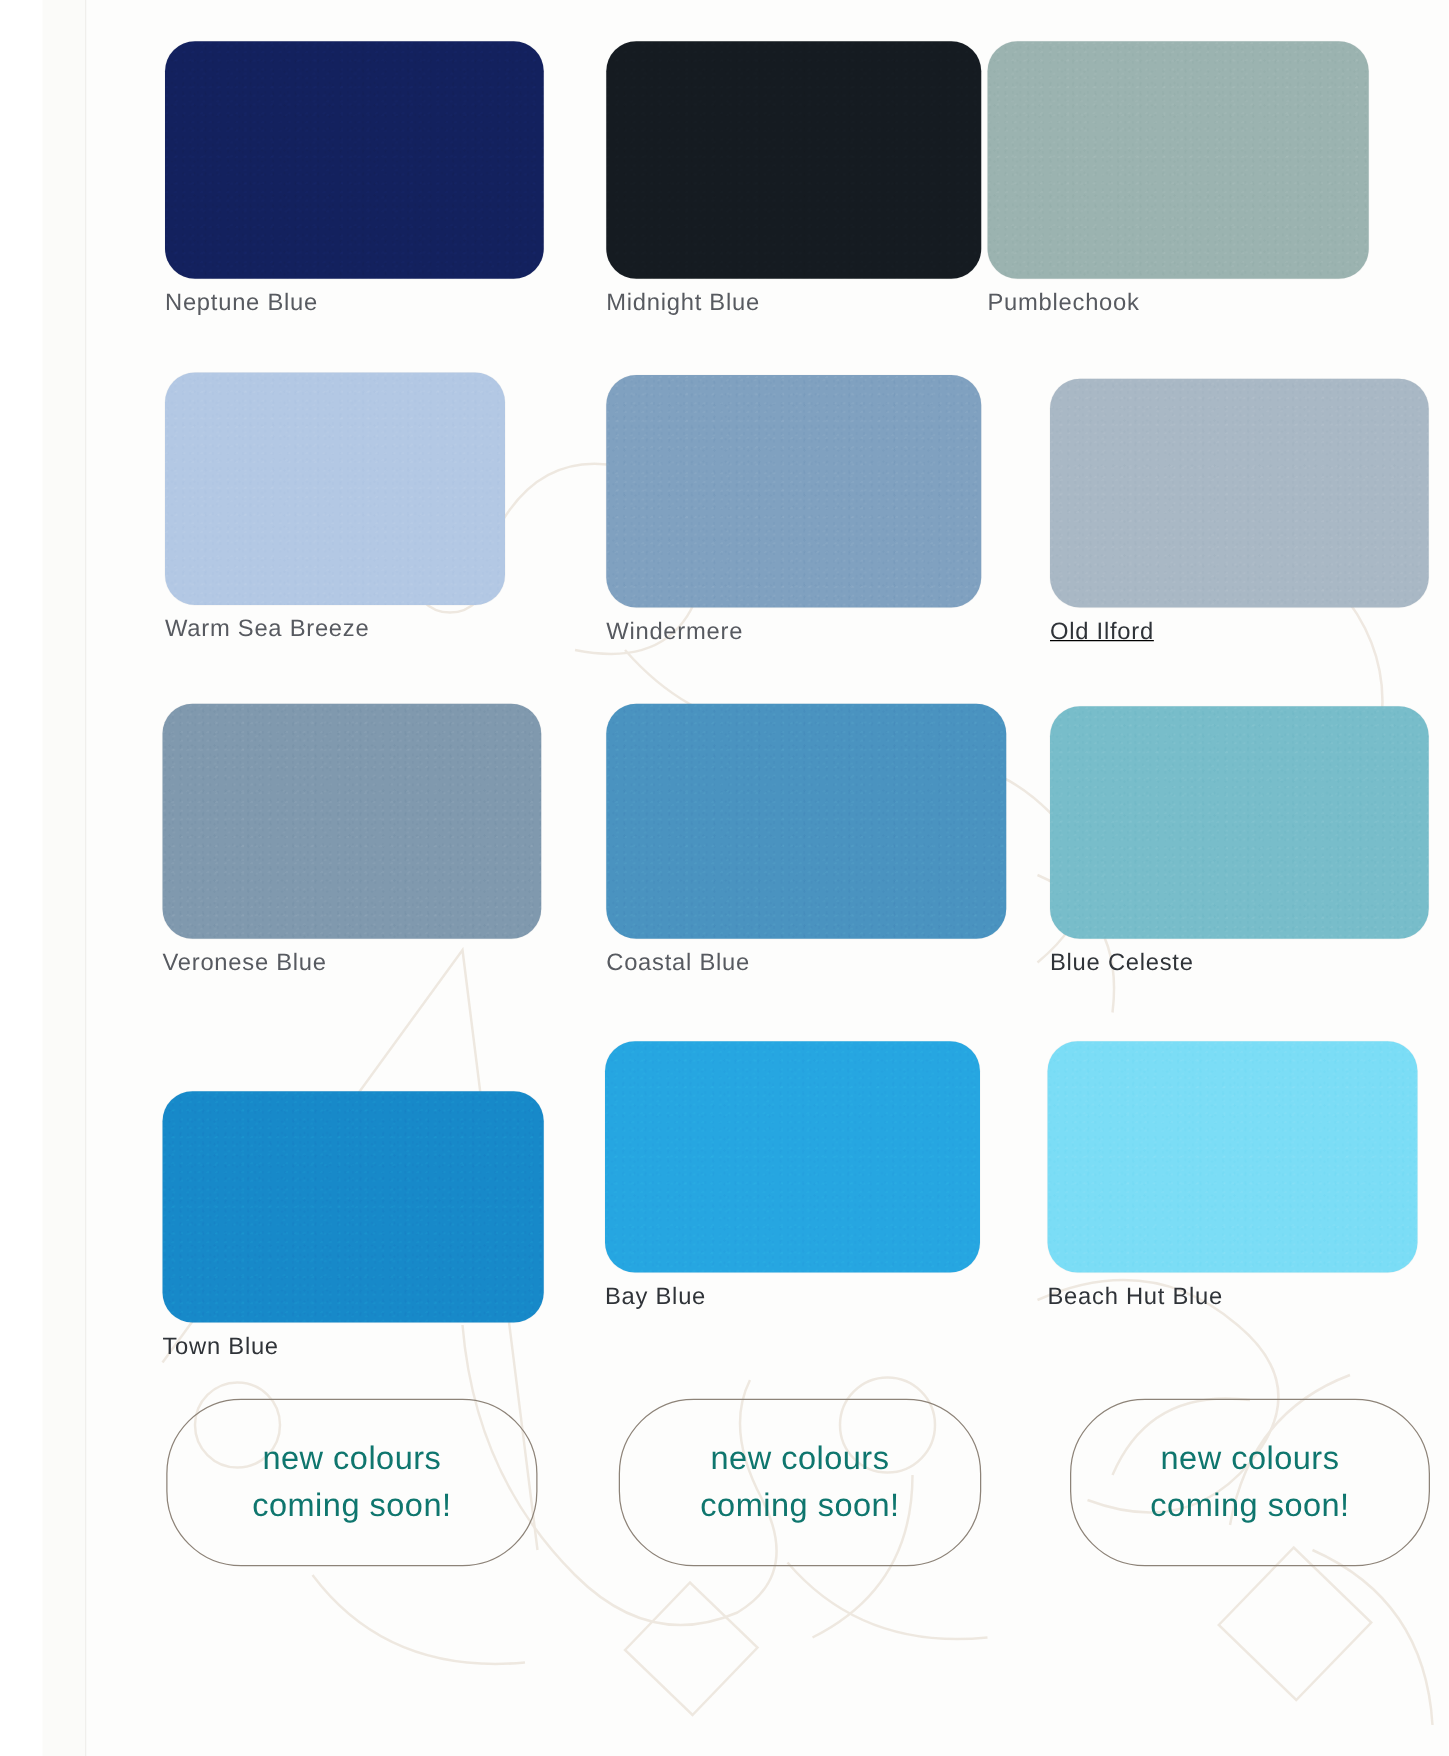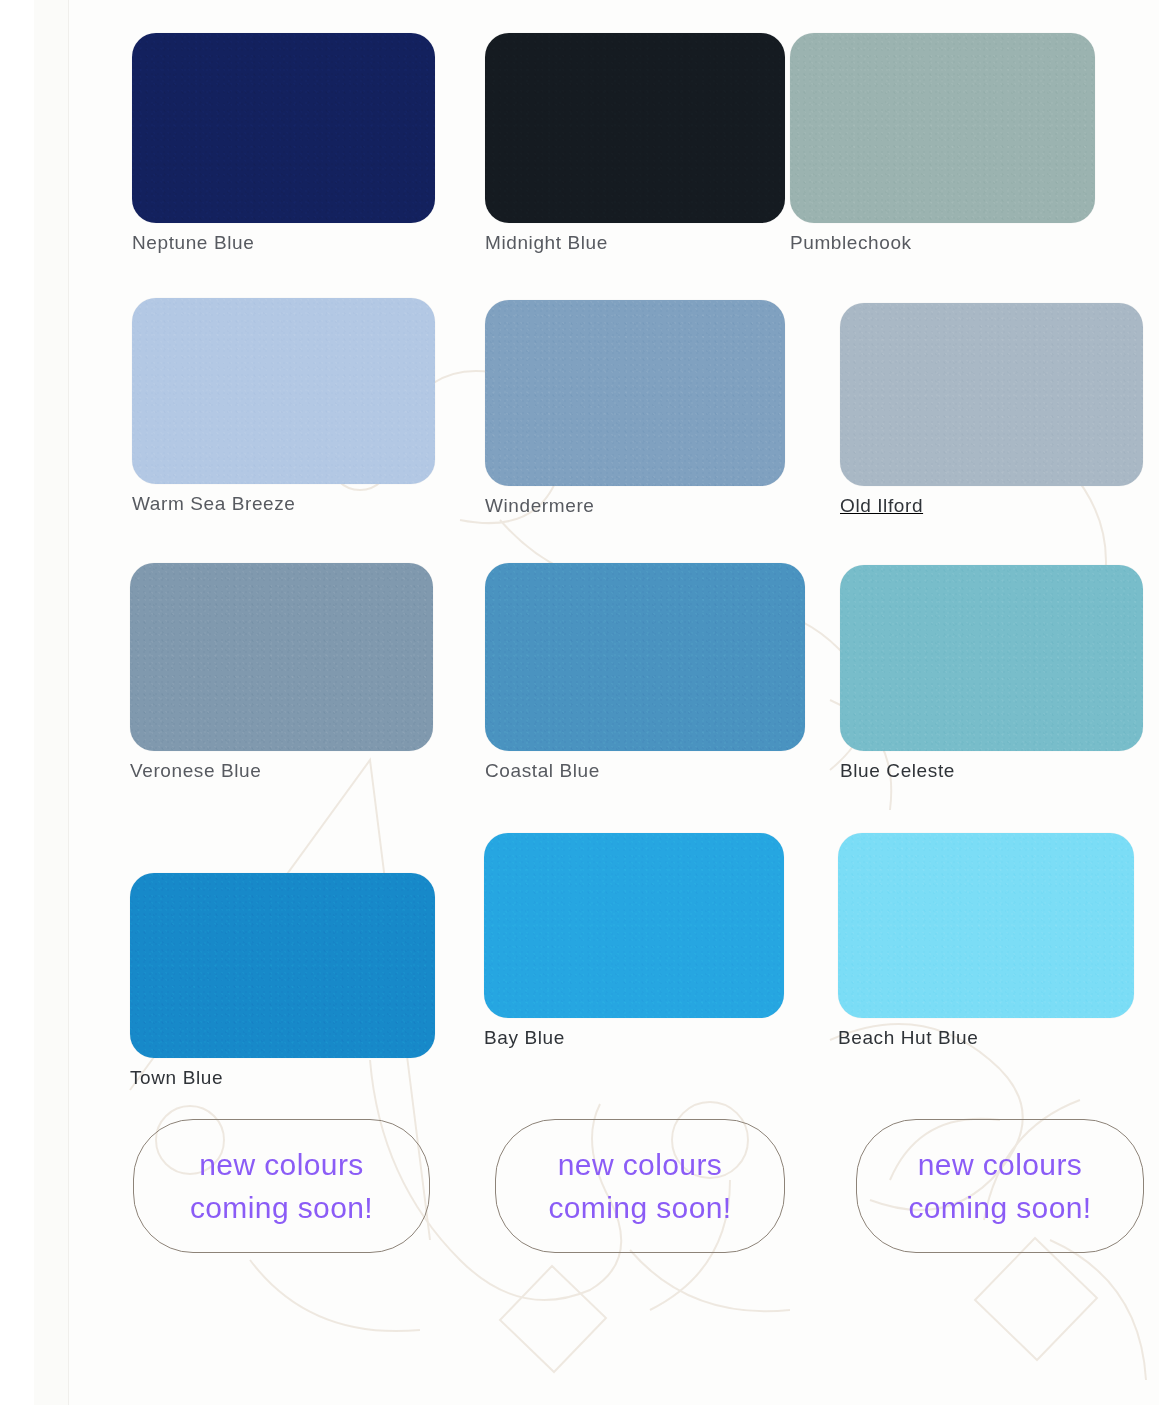--- a/index.html
+++ b/index.html
@@ -101,22 +101,22 @@
     border: 1.6px solid #8d8378;
     border-radius: 60px;
     display: flex;
     flex-direction: column;
     align-items: center;
     justify-content: center;
     background: transparent;
   }
   .soon-line {
     font-family: "Liberation Sans", sans-serif;
-    font-size: 30px;
-    color: #8b5cf6;
+    font-size: 26px;
+    color: #0f766e;
     letter-spacing: 0.4px;
     line-height: 1.45;
     white-space: nowrap;
   }
 </style>
 </head>
 <body>
 
 <div id="page">
 
@@ -157,21 +157,21 @@
     <div class="swatch-cell" style="left:485px; top:33px; width:300px;">
       <div class="swatch-chip" style="height:190px; background:#151b21;"></div>
       <div class="swatch-label">Midnight Blue</div>
     </div>
 
     <div class="swatch-cell" style="left:790px; top:33px; width:305px;">
       <div class="swatch-chip" style="height:190px; background:#9bb3b0;"></div>
       <div class="swatch-label">Pumblechook</div>
     </div>
 
-    <div class="swatch-cell" style="left:132px; top:298px; width:303px;">
+    <div class="swatch-cell" style="left:132px; top:298px; width:272px;">
       <div class="swatch-chip" style="height:186px; background:#b3c8e4;"></div>
       <div class="swatch-label">Warm Sea Breeze</div>
     </div>
 
     <div class="swatch-cell" style="left:485px; top:300px; width:300px;">
       <div class="swatch-chip" style="height:186px; background:#80a1c0;"></div>
       <div class="swatch-label">Windermere</div>
     </div>
 
     <div class="swatch-cell" style="left:840px; top:303px; width:303px;text-decoration:underline;">

